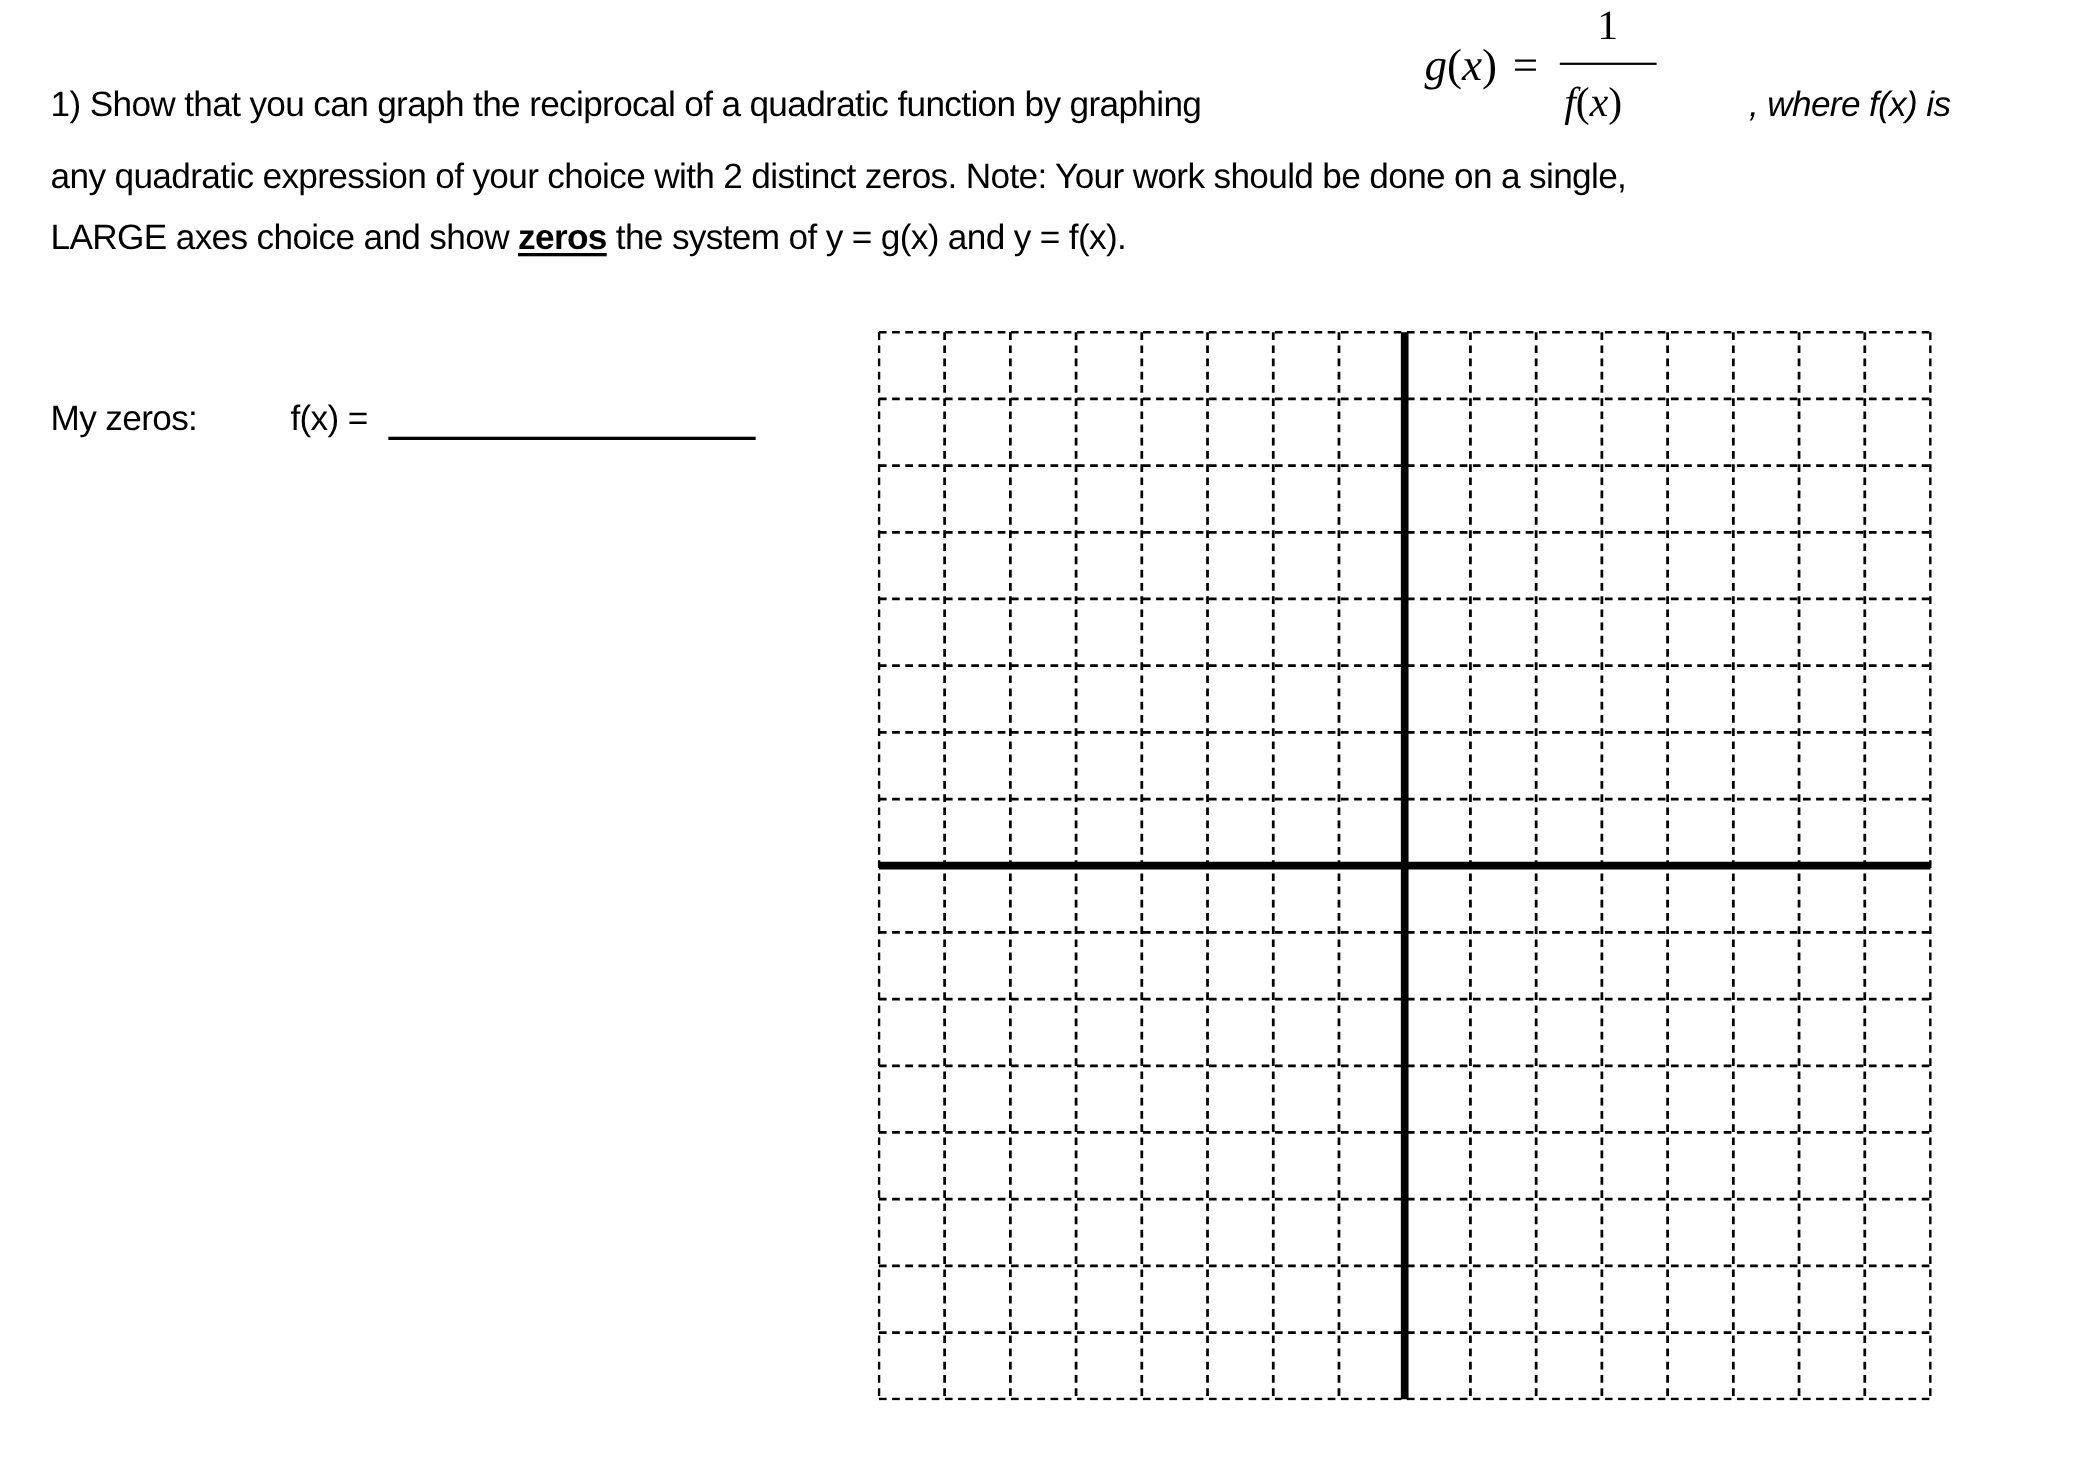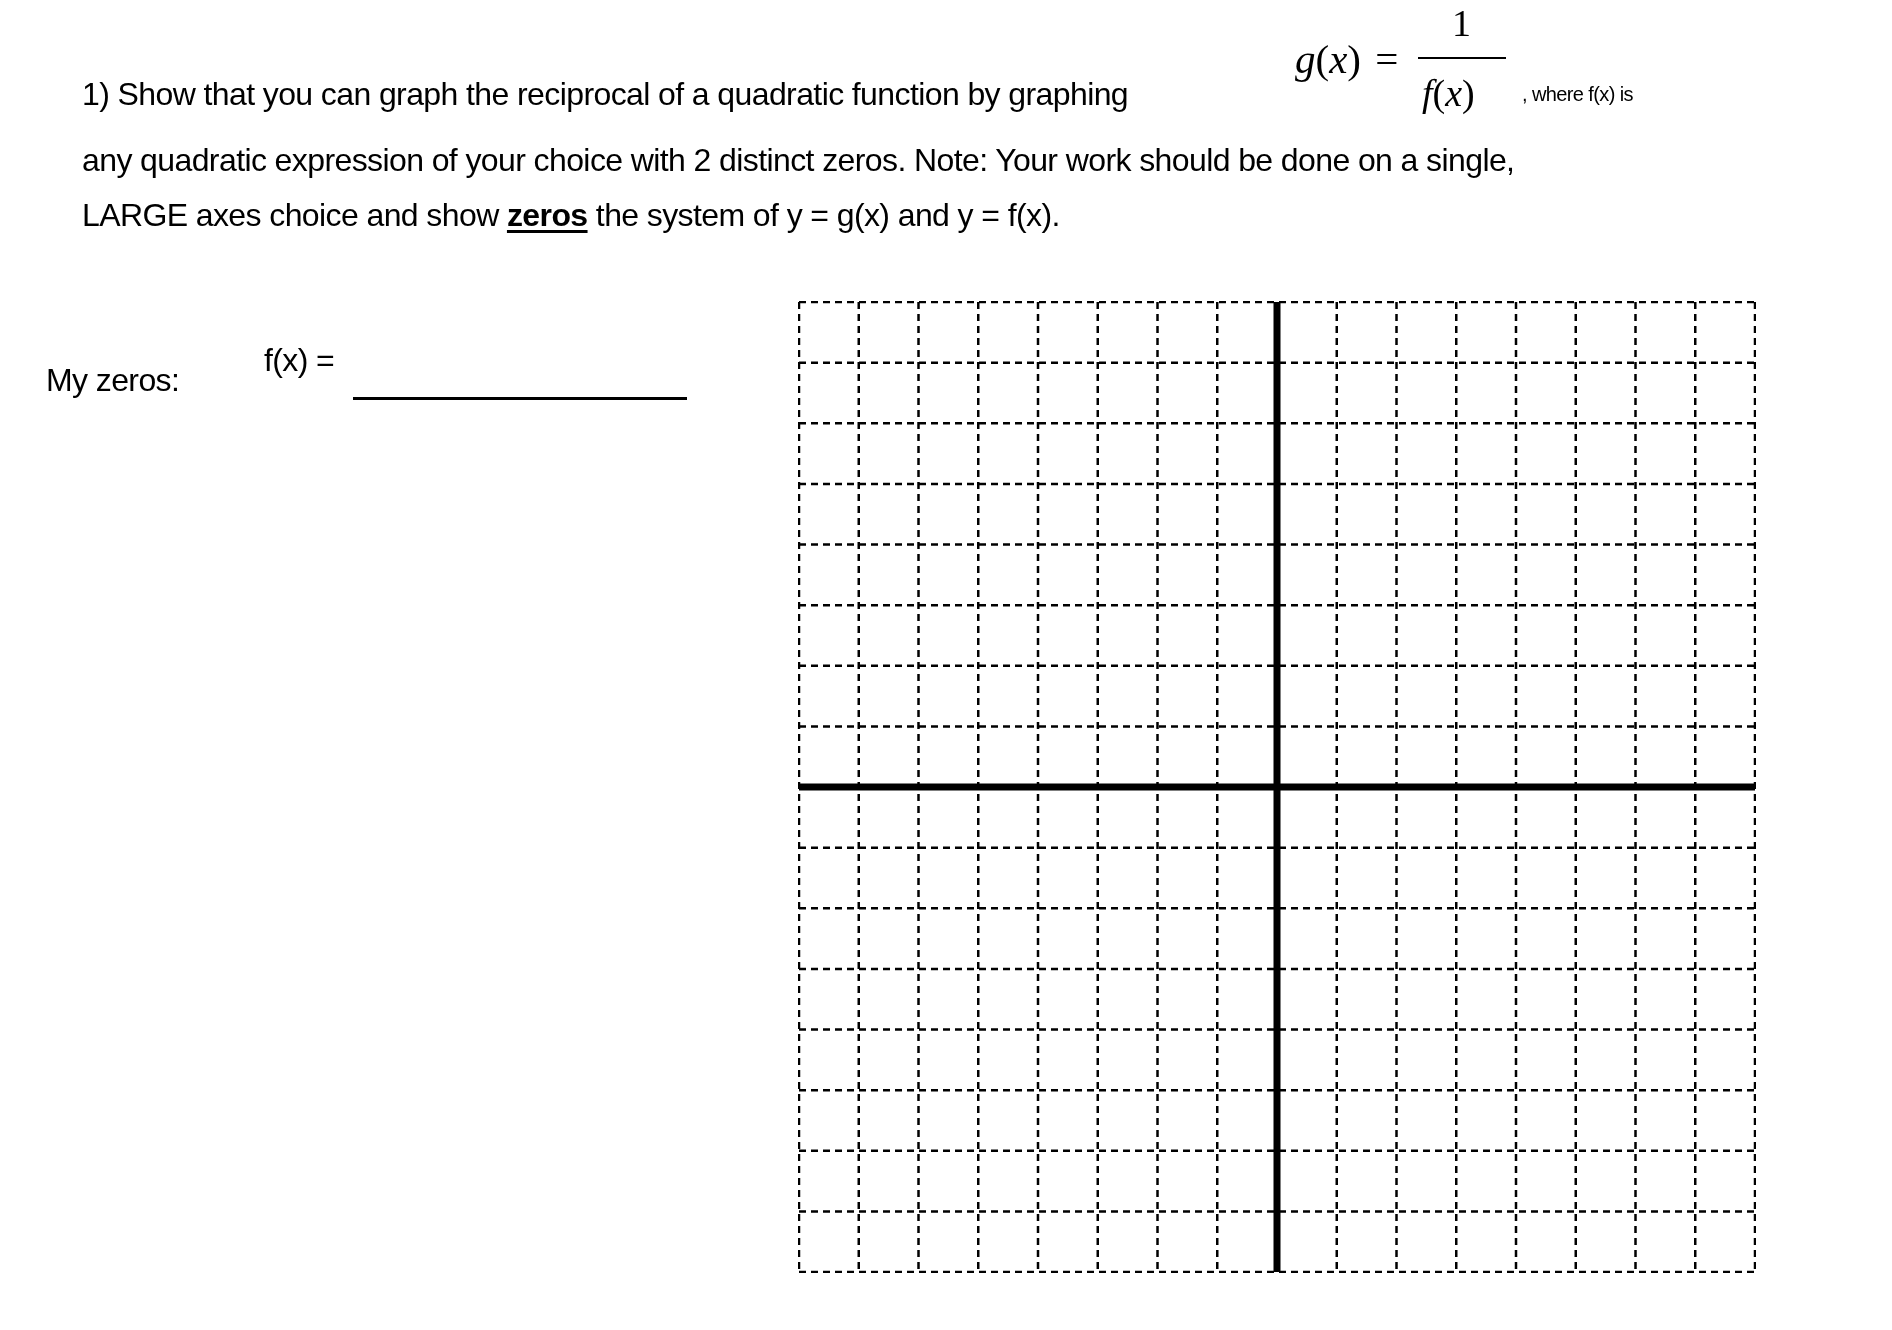--- a/index.html
+++ b/index.html
@@ -15,21 +15,20 @@
       color: #000;
       font-family: "Liberation Sans", "DejaVu Sans", sans-serif;
     }
     .line {
       position: absolute;
       left: 46px;
       font-size: 32px;
       line-height: 40px;
       white-space: nowrap;
       letter-spacing: -0.6px;
-      margin-left: 36px;
     }
     #line1 { top: 74px; }
     #line2 { top: 140px; }
     #line3 { top: 195px; }
     .bold-u {
       font-weight: bold;
       text-decoration: underline;
       text-decoration-thickness: 3px;
       text-underline-offset: 4px;
     }
@@ -64,41 +63,42 @@
     }
     #frac-den {
       left: 1422px;
       top: 72px;
       font-size: 38px;
       line-height: 42px;
     }
     #frac-den .upright { font-style: normal; }
     #where-text {
       position: absolute;
-      left: 1522px;
+      left: 1590px;
       top: 74px;
-      font-size: 20px;
+      font-size: 32px;
       line-height: 40px;
       white-space: nowrap;
       letter-spacing: -0.6px;
+      font-style: italic;
     }
     
     #my-choice {
       position: absolute;
       left: 46px;
       top: 360px;
       font-size: 32px;
       line-height: 40px;
       white-space: nowrap;
       letter-spacing: -0.6px;
     }
     #fx-label {
       position: absolute;
       left: 264px;
-      top: 340px;
+      top: 360px;
       font-size: 32px;
       line-height: 40px;
       white-space: nowrap;
       letter-spacing: -0.6px;
     }
     #answer-blank {
       position: absolute;
       left: 353px;
       top: 397px;
       width: 334px;

